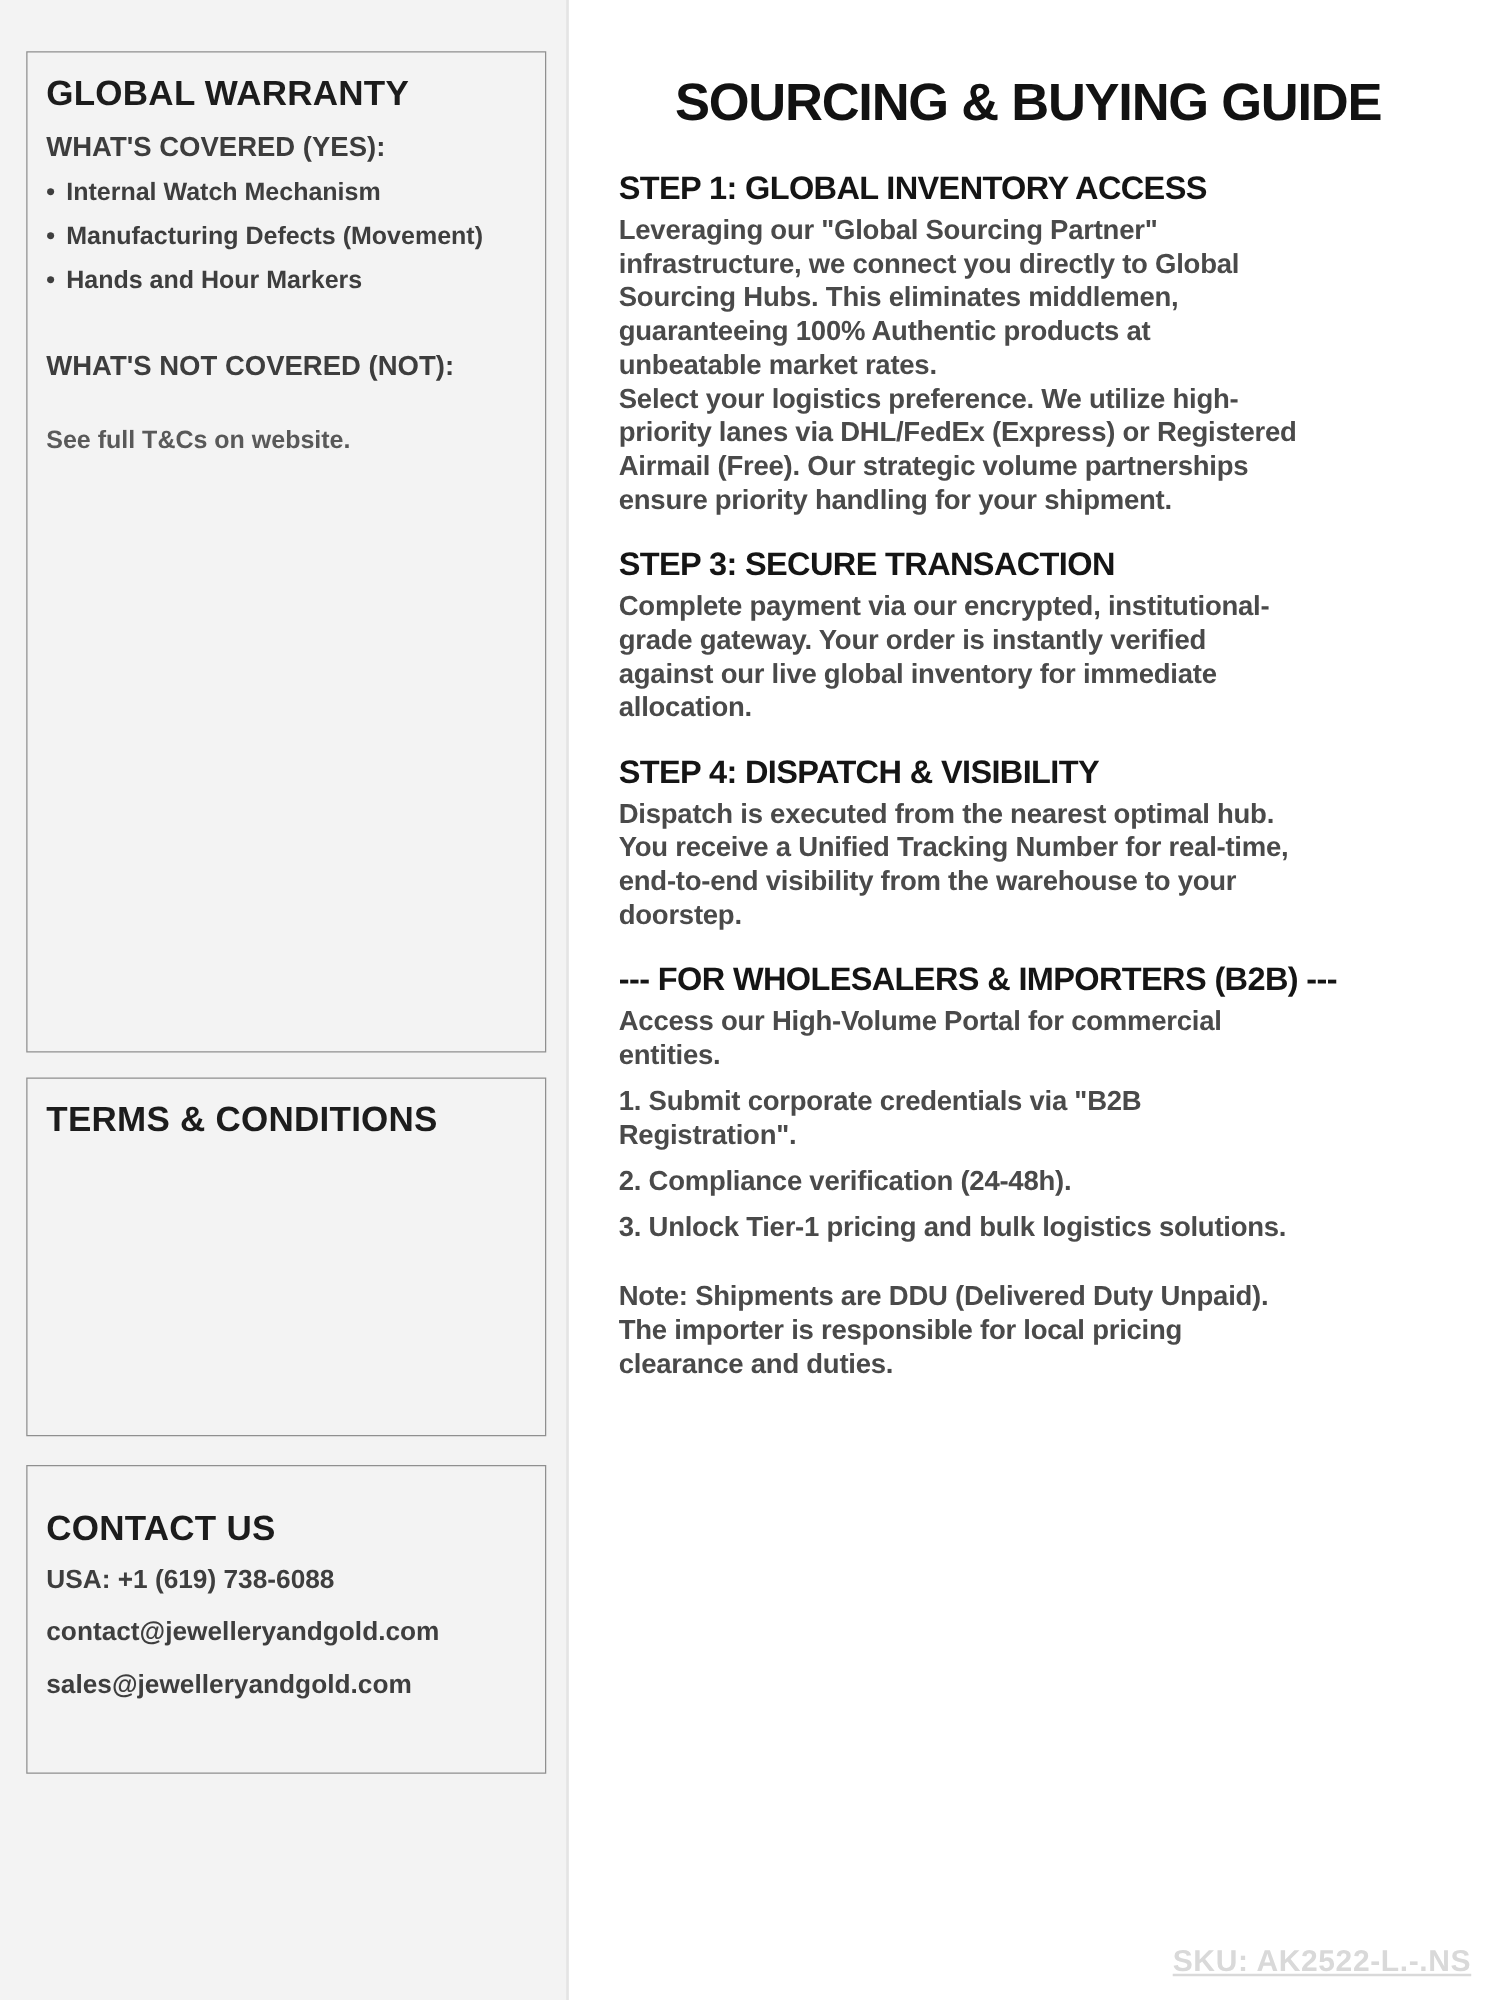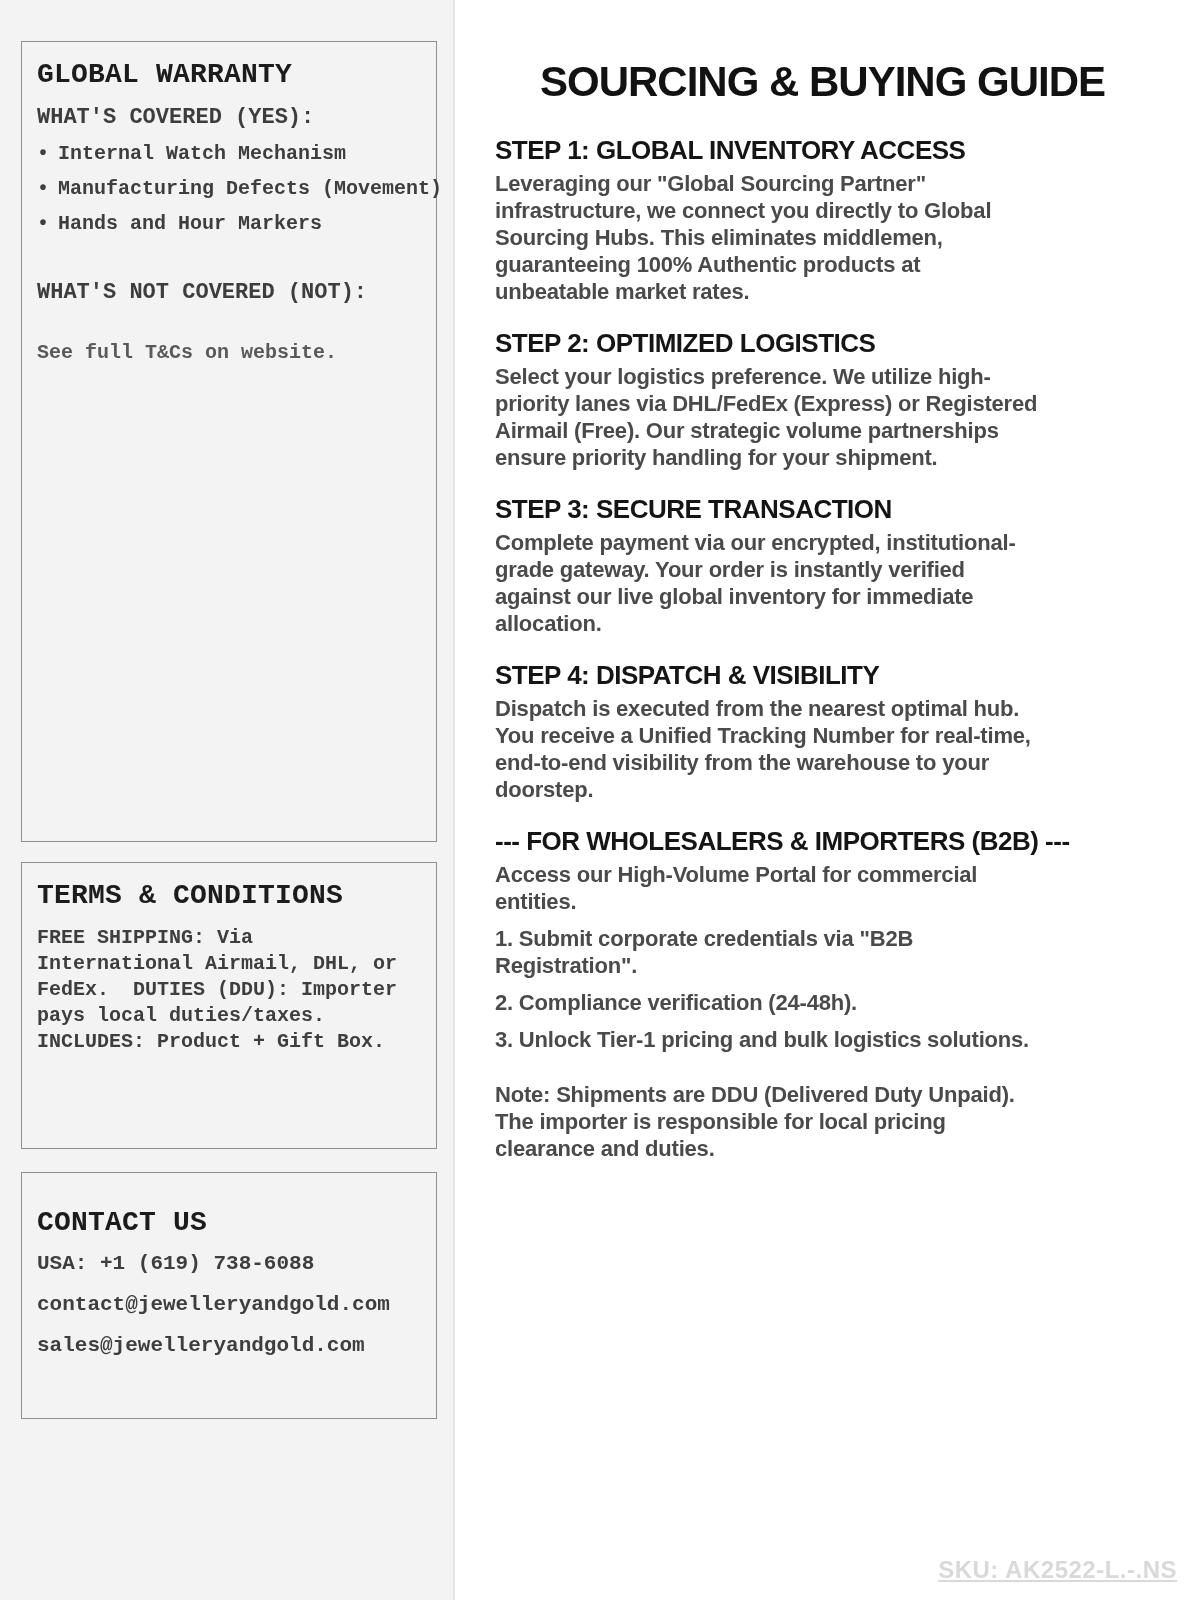--- a/index.html
+++ b/index.html
@@ -18,21 +18,20 @@
     background: #f3f3f3;
     border-right: 2px solid #e4e4e4;
     box-sizing: border-box;
   }
   .panel {
     box-sizing: border-box;
     border: 1px solid #8f8f8f;
     margin-left: 21px; margin-right: 16px;
     padding: 16px 18px 0 15px;
     background: #f3f3f3;
-    font-family: Liberation Mono, monospace;
   }
   .panel-warranty { margin-top: 41px; height: 801px; }
   .panel-terms    { margin-top: 20px; height: 287px; }
   .panel-contact  { margin-top: 23px; height: 247px; padding-top: 33px; }
   .panel h2 {
     margin: 0; font-size: 28px; line-height: 34px;
     font-weight: bold; color: #1c1c1c; letter-spacing: 0.2px;
   }
   .subhead {
     margin-top: 14px; font-size: 22px; line-height: 24px;
@@ -99,39 +98,37 @@
         <li>Internal Watch Mechanism</li>
         <li>Manufacturing Defects (Movement)</li>
         <li>Hands and Hour Markers</li>
       </ul>
       <div class="subhead not">WHAT'S NOT COVERED (NOT):</div>
       <div class="footnote">See full T&amp;Cs on website.</div>
     </section>
 
     <section class="panel panel-terms">
       <h2>TERMS &amp; CONDITIONS</h2>
-      <p class="panel-body">FREE SHIPPING: Via International Airmail, DHL, or FedEx.  DUTIES (DDU): Importer pays local duties/taxes.  INCLUDES: Product + Gift Box.</p>
     </section>
 
     <section class="panel panel-contact">
       <h2>CONTACT US</h2>
       <p class="contact-line first">USA: +1 (619) 738-6088</p>
       <p class="contact-line">contact@jewelleryandgold.com</p>
       <p class="contact-line">sales@jewelleryandgold.com</p>
     </section>
 
   </aside>
 
   <main class="main">
     <h1 class="main-title">SOURCING &amp; BUYING GUIDE</h1>
 
     <h3 class="step-heading firststep">STEP 1: GLOBAL INVENTORY ACCESS</h3>
     <p class="step-body">Leveraging our "Global Sourcing Partner" infrastructure, we connect you directly to Global Sourcing Hubs. This eliminates middlemen, guaranteeing 100% Authentic products at unbeatable market rates.</p>
 
-    <h3 class="step-heading">STEP 2: OPTIMIZED LOGISTICS</h3>
     <p class="step-body">Select your logistics preference. We utilize high-priority lanes via DHL/FedEx (Express) or Registered Airmail (Free). Our strategic volume partnerships ensure priority handling for your shipment.</p>
 
     <h3 class="step-heading">STEP 3: SECURE TRANSACTION</h3>
     <p class="step-body">Complete payment via our encrypted, institutional-grade gateway. Your order is instantly verified against our live global inventory for immediate allocation.</p>
 
     <h3 class="step-heading">STEP 4: DISPATCH &amp; VISIBILITY</h3>
     <p class="step-body">Dispatch is executed from the nearest optimal hub. You receive a Unified Tracking Number for real-time, end-to-end visibility from the warehouse to your doorstep.</p>
 
     <h3 class="step-heading">--- FOR WHOLESALERS &amp; IMPORTERS (B2B) ---</h3>
     <p class="step-body">Access our High-Volume Portal for commercial entities.</p>

